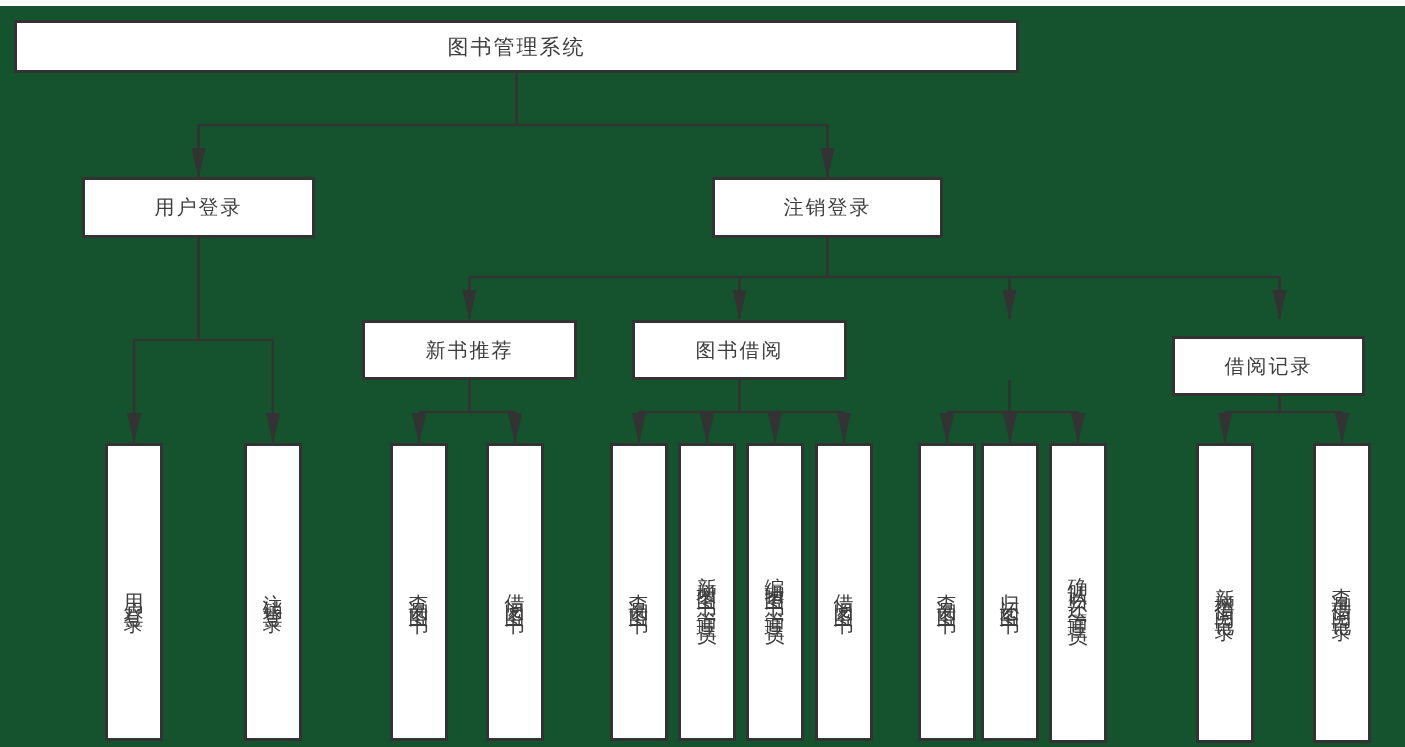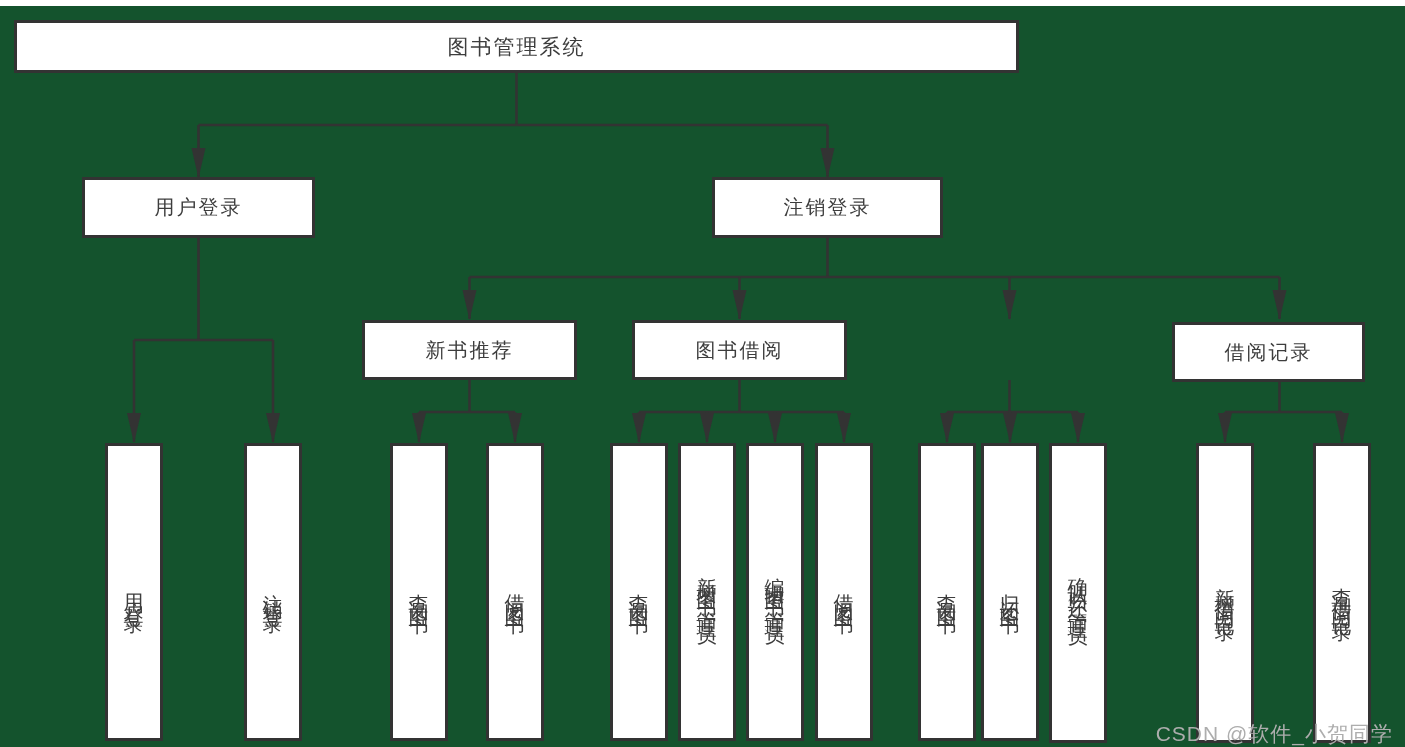--- a/index.html
+++ b/index.html
@@ -120,21 +120,21 @@
   <div class="node hnode" style="left:712px;top:171px;width:231px;height:61px">
     <span>注销登录</span>
   </div>
 
   <div class="node hnode" style="left:632px;top:314px;width:215px;height:60px">
     <span>图书借阅</span>
   </div>
   <div class="node hnode" style="left:362px;top:314px;width:215px;height:60px">
     <span>新书推荐</span>
   </div>
-  <div class="node hnode" style="left:1172px;top:316px;width:193px;height:60px">
+  <div class="node hnode" style="left:1172px;top:330px;width:193px;height:60px">
     <span>借阅记录</span>
   </div>
 
   <div class="node vnode" style="left:105px;top:437px;width:58px;height:298px">
     <span>用户登录</span>
   </div>
   <div class="node vnode" style="left:244px;top:437px;width:58px;height:298px">
     <span>注销登录</span>
   </div>
 
@@ -168,15 +168,14 @@
     <span>确认归还（管理员）</span>
   </div>
 
   <div class="node vnode" style="left:1196px;top:437px;width:58px;height:300px">
     <span>新增借阅记录</span>
   </div>
   <div class="node vnode" style="left:1313px;top:437px;width:58px;height:300px">
     <span>查询借阅记录</span>
   </div>
 
-  <div class="watermark">CSDN @软件_小贺同学</div>
 
 </div>
 
 </body></html>

